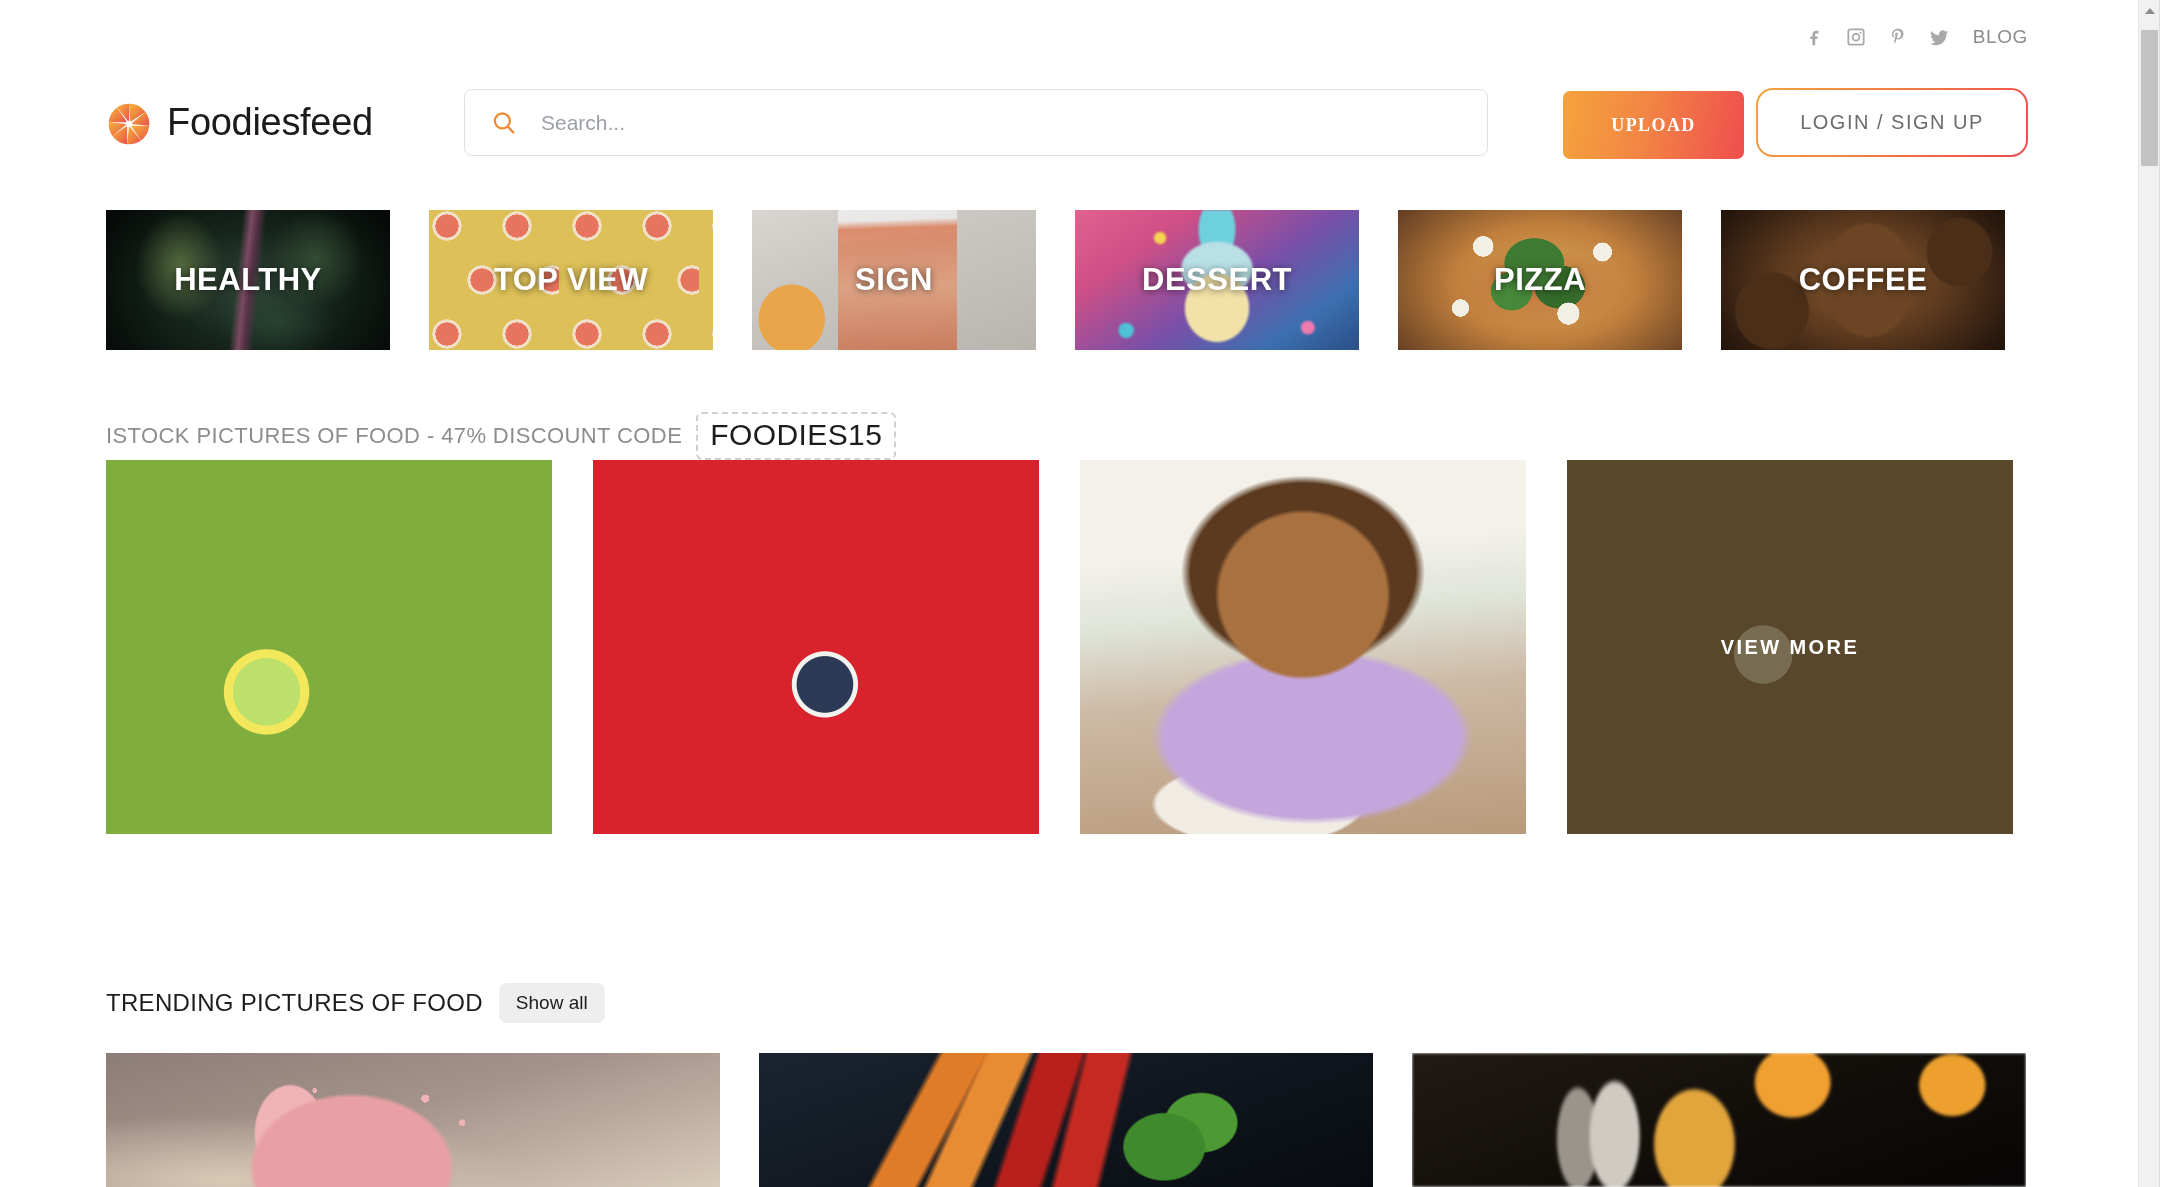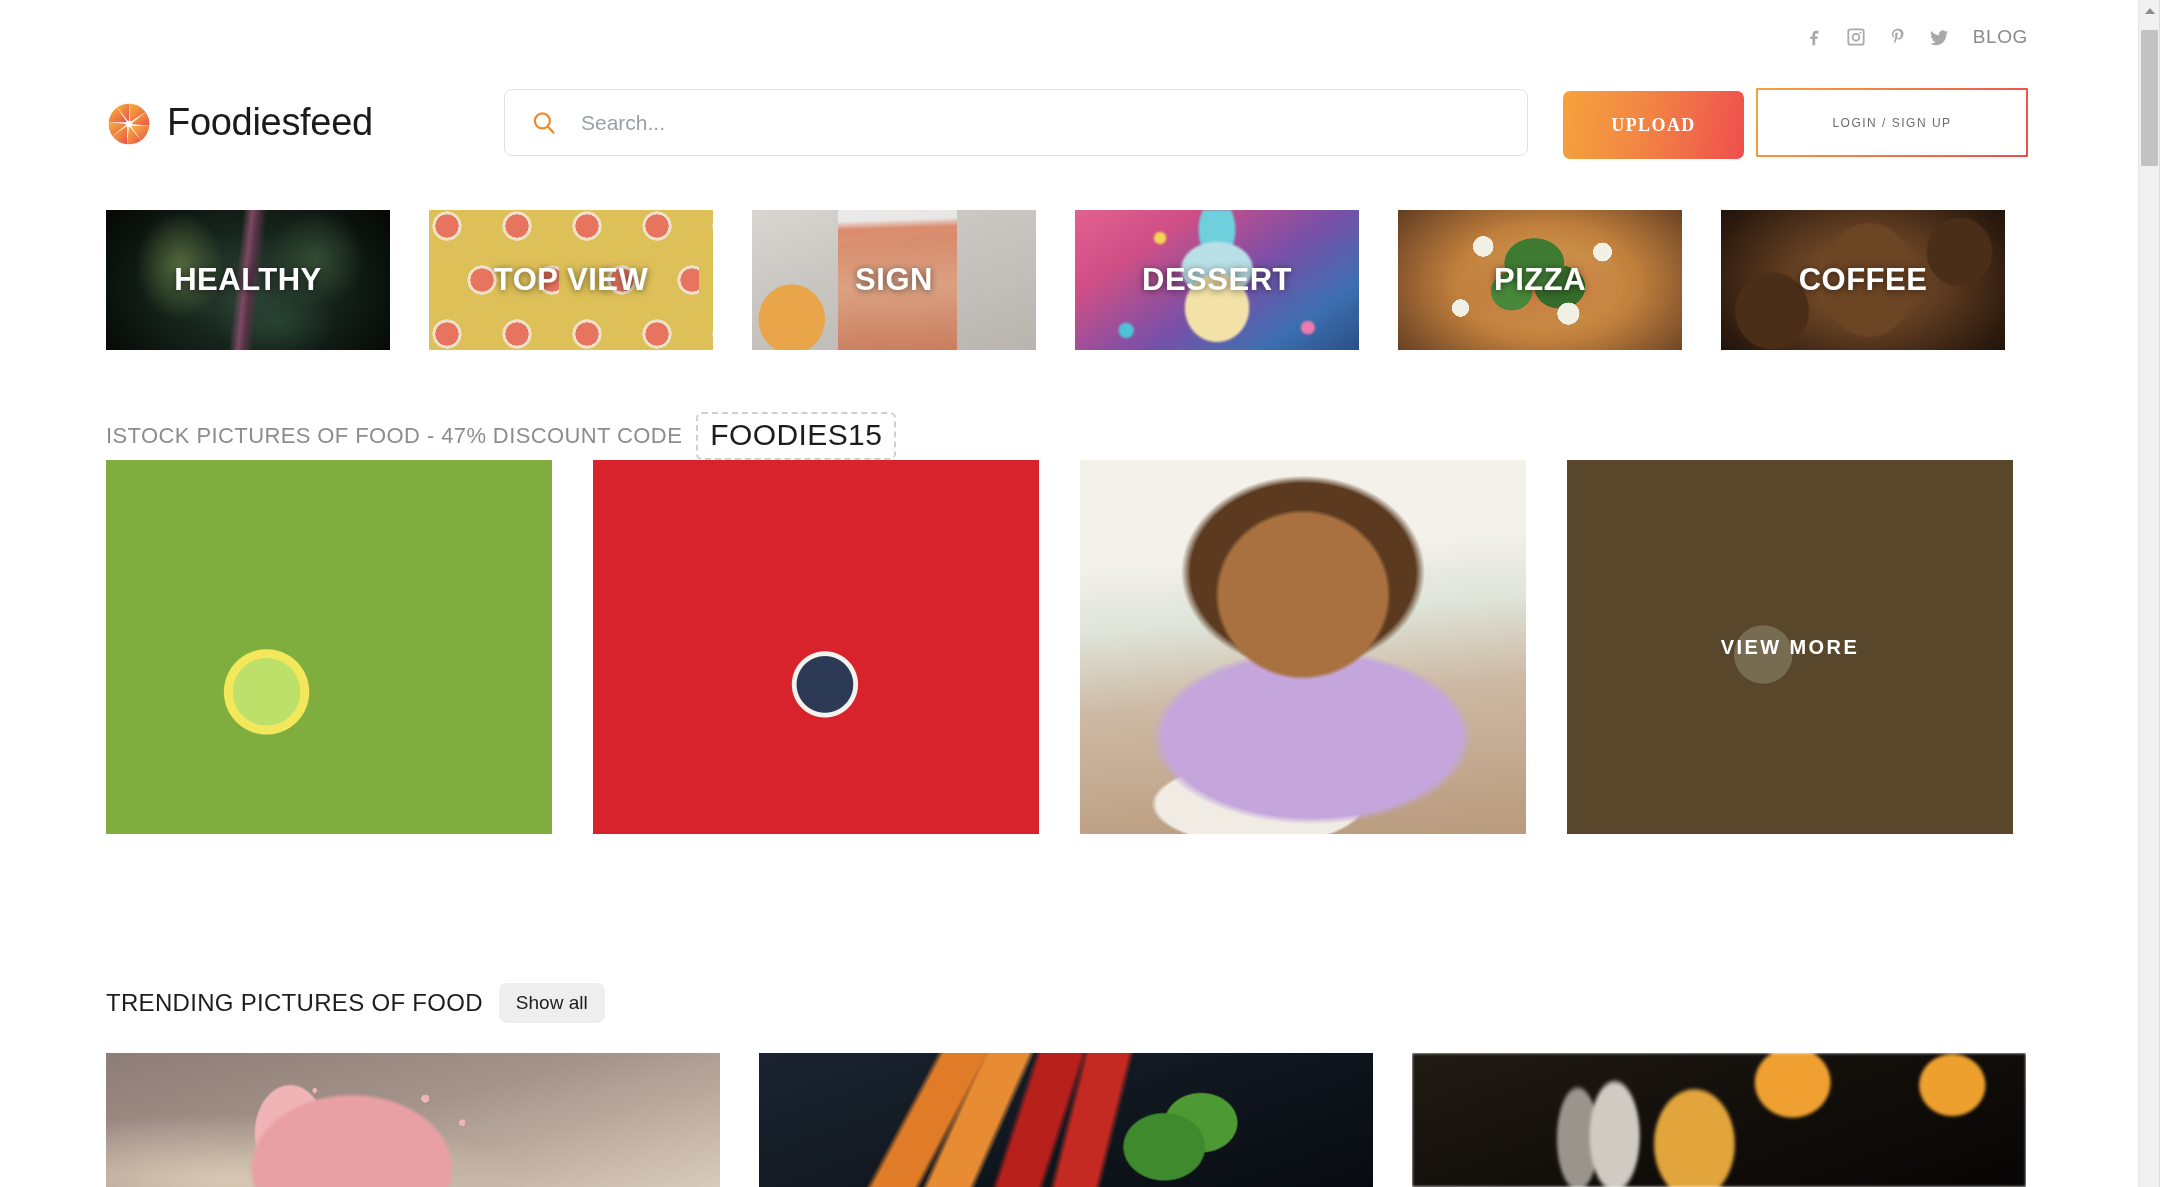--- a/index.html
+++ b/index.html
@@ -104,21 +104,20 @@
     top: 1px;
     width: 1024px;
     height: 67px;
     border: 1px solid #e0e0e0;
     border-radius: 8px;
     background: #fff;
     display: flex;
     align-items: center;
     padding: 0 22px;
     cursor: text;
-    margin-left: 40px;
   }
   .search-icon-box {
     width: 34px; height: 34px;
     display: flex; align-items: center; justify-content: center;
     flex: none;
     margin-right: 20px;
   }
   .search-input {
     border: none;
     outline: none;
@@ -146,24 +145,24 @@
     font-family: Liberation Serif, serif;
     cursor: pointer;
   }
 
   .btn-login {
     position: absolute;
     left: 1650px;
     top: 0px;
     width: 272px;
     height: 69px;
-    border-radius: 1px;
+    border-radius: 17px;
     background: #fff;
     color: #6c6c6c;
-    font-size: 12px;
+    font-size: 20px;
     font-weight: 400;
     letter-spacing: 1.5px;
     font-family: "Liberation Sans", sans-serif;
     cursor: pointer;
     border: 2px solid transparent;
     background-image:
       linear-gradient(#fff, #fff),
       linear-gradient(120deg, #f5a33c 0%, #f07b45 50%, #ee4a4f 100%);
     background-origin: border-box;
     background-clip: padding-box, border-box;

